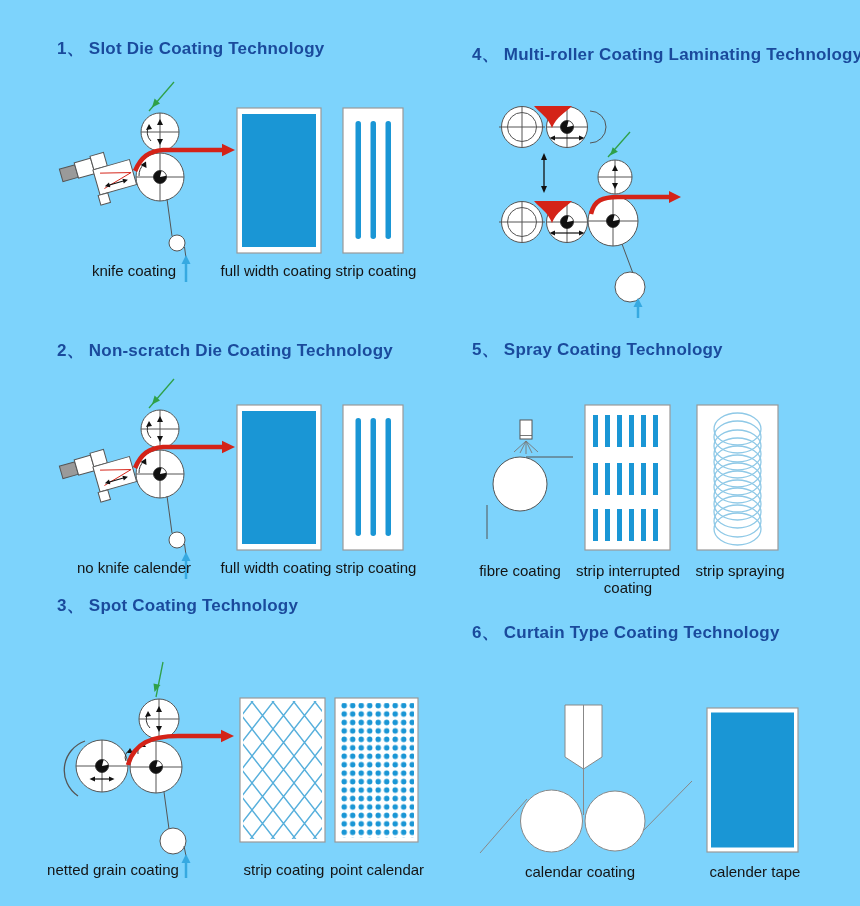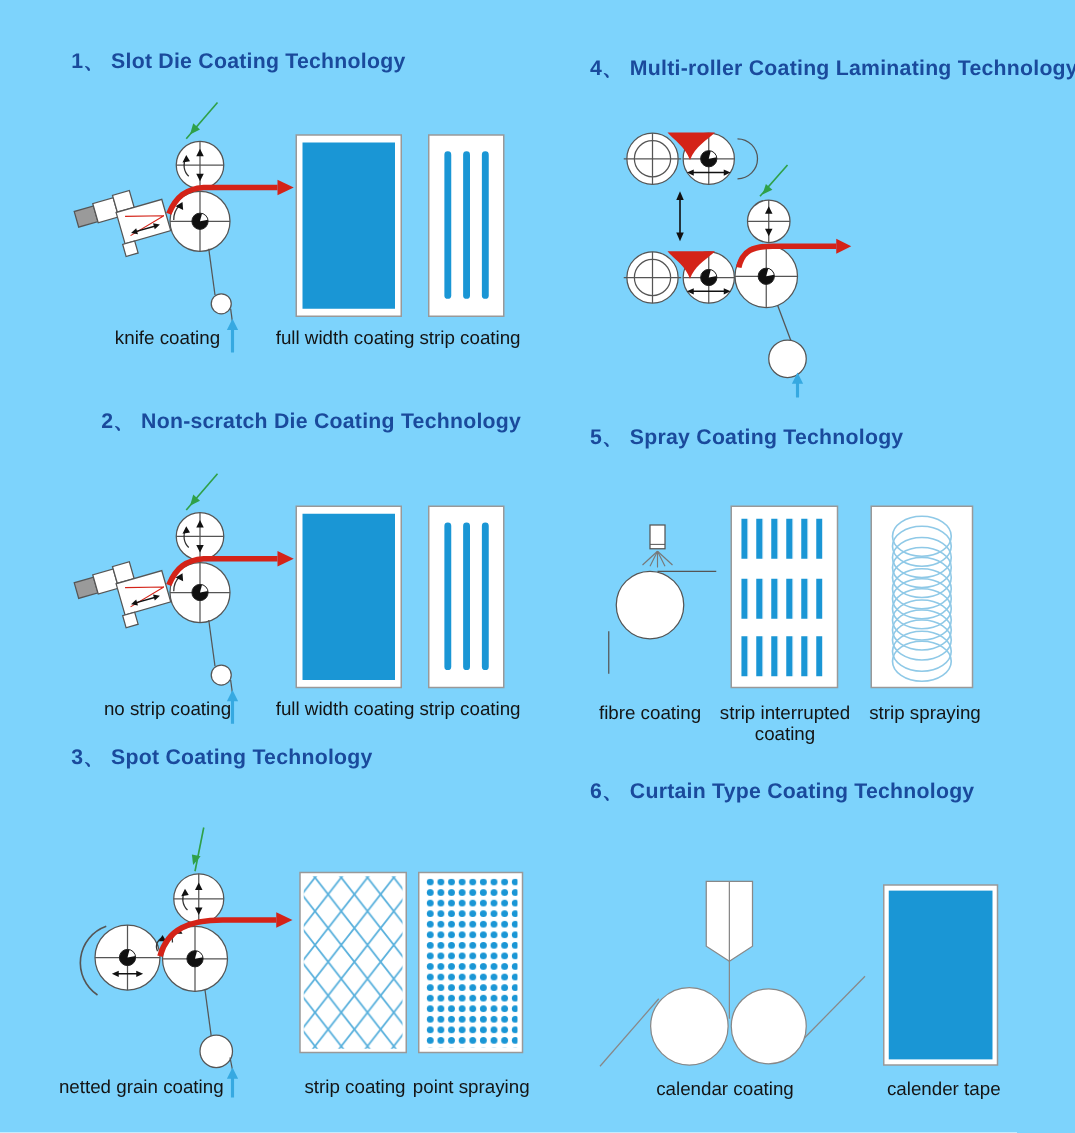--- a/index.html
+++ b/index.html
@@ -228,37 +228,37 @@
     <line x1="583.5" y1="705" x2="583.5" y2="815" stroke="#888" stroke-width="1"></line>
     <circle cx="551.5" cy="821" r="31" fill="#fff" stroke="#888" stroke-width="1"></circle>
     <circle cx="615" cy="821" r="30" fill="#fff" stroke="#888" stroke-width="1"></circle>
 
     <rect x="707" y="708" width="91" height="144" fill="#fff" stroke="#999" stroke-width="1.2"></rect>
     <rect x="711" y="712.5" width="83" height="135" fill="#1a96d5"></rect>
   </g>
 </svg>
 
 <div class="hd" style="left:57px;top:37px;"><span class="num">1、</span><span class="ht">Slot Die Coating Technology</span></div>
-<div class="hd" style="left:57px;top:325px;margin-left:24px;"><span class="num">2、</span><span class="ht">Non-scratch Die Coating Technology</span></div>
+<div class="hd" style="left:57px;top:339px;"><span class="num">2、</span><span class="ht">Non-scratch Die Coating Technology</span></div>
 <div class="hd" style="left:57px;top:594px;"><span class="num">3、</span><span class="ht">Spot Coating Technology</span></div>
 <div class="hd" style="left:472px;top:43px;"><span class="num">4、</span><span class="ht">Multi-roller Coating Laminating Technology</span></div>
 <div class="hd" style="left:472px;top:338px;"><span class="num">5、</span><span class="ht">Spray Coating Technology</span></div>
 <div class="hd" style="left:472px;top:621px;"><span class="num">6、</span><span class="ht">Curtain Type Coating Technology</span></div>
 
 <div class="lb" style="left:59px;top:262px;width:150px;">knife coating</div>
 <div class="lb" style="left:201px;top:262px;width:150px;">full width coating</div>
 <div class="lb" style="left:301px;top:262px;width:150px;">strip coating</div>
 
-<div class="lb" style="left:59px;top:559px;width:150px;">no strip coating</div>
+<div class="lb" style="left:59px;top:559px;width:150px;">no knife calender</div>
 <div class="lb" style="left:201px;top:559px;width:150px;">full width coating</div>
 <div class="lb" style="left:301px;top:559px;width:150px;">strip coating</div>
 
 <div class="lb" style="left:28px;top:861px;width:170px;">netted grain coating</div>
 <div class="lb" style="left:209px;top:861px;width:150px;">strip coating</div>
-<div class="lb" style="left:302px;top:861px;width:150px;">point spraying</div>
+<div class="lb" style="left:302px;top:861px;width:150px;">point calendar</div>
 
 <div class="lb" style="left:445px;top:562px;width:150px;">fibre coating</div>
 <div class="lb" style="left:568px;top:562px;width:120px;">strip interrupted coating</div>
 <div class="lb" style="left:665px;top:562px;width:150px;">strip spraying</div>
 
 <div class="lb" style="left:495px;top:863px;width:170px;">calendar coating</div>
 <div class="lb" style="left:680px;top:863px;width:150px;">calender tape</div>
 
 </div>
 

